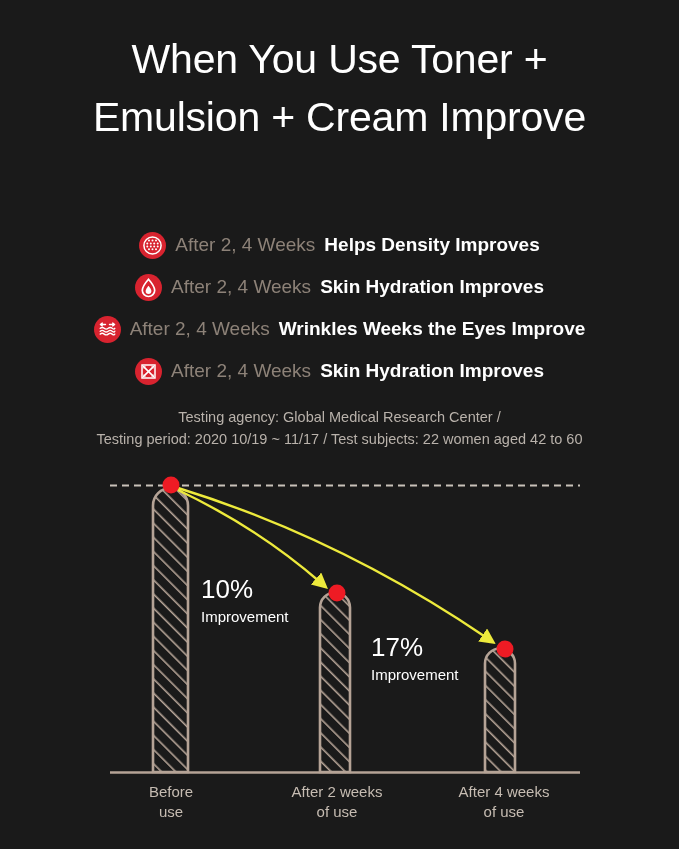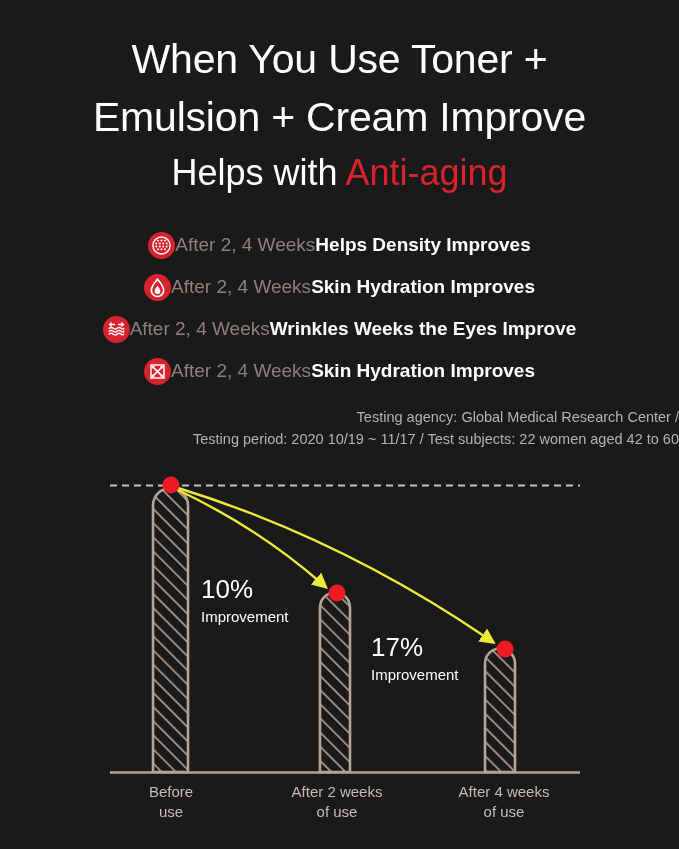--- a/index.html
+++ b/index.html
@@ -18,53 +18,52 @@
     letter-spacing: -0.2px; line-height: 58px; white-space: nowrap;
   }
   .title-l3 { font-size: 36px; line-height: 54px; white-space: nowrap; }
   .title-l3 .plain { color: #ffffff; }
   .title-l3 .accent { color: #d8232f; }
 
   
   .benefits { position: absolute; top: 224px; left: 0; width: 679px; }
   .benefit-row {
     display: flex; align-items: center; justify-content: center;
-    height: 42px; 
+    height: 42px; gap: 9px;
   }
   .bicon {
     width: 27px; height: 27px; border-radius: 50%;
     background: #d8232f; flex: 0 0 27px;
     position: relative; overflow: hidden;
   }
   .bicon svg { position: absolute; top: 0; left: 0; }
   .b-pre { color: #8d8278; font-size: 19px; font-weight: 400; white-space: nowrap; }
   .b-main { color: #ffffff; font-size: 19px; font-weight: 600; white-space: nowrap; }
 
   
-  .note { position: absolute; top: 406px; left: 0; width: 679px; text-align: right; }
+  .note { position: absolute; top: 406px; left: 0; width: 679px; text-align: center; }
   .note div {
     color: #b9b2ab; font-size: 14.5px; line-height: 22px; white-space: nowrap;
   }
 
   
   .chart { position: absolute; top: 470px; left: 0; width: 612px; height: 379px; }
   .chart svg { display: block; }
   .pct-big { fill: #ffffff; font-size: 26px; font-family: "Liberation Sans", sans-serif; }
   .pct-small { fill: #ffffff; font-size: 15px; font-family: "Liberation Sans", sans-serif; }
   .xlab { fill: #c6bcb2; font-size: 15px; font-family: "Liberation Sans", sans-serif; text-anchor: middle; }
 </style>
 </head>
 <body>
 
 <div id="root">
 
   <div class="title-block">
     <div class="title-l1">When You Use Toner +</div>
     <div class="title-l2">Emulsion + Cream Improve</div>
-    <div class="title-l3"><span class="plain">Helps with </span><span class="accent">Anti-aging</span></div>
   </div>
 
   <div class="benefits">
 
     <div class="benefit-row">
       <span class="bicon">
         <svg width="27" height="27" viewBox="0 0 27 27">
           <circle cx="13.5" cy="13.5" r="8.6" fill="none" stroke="#ffffff" stroke-width="1.5"></circle>
           <g fill="#ffffff">
             <circle cx="10" cy="8.6" r="1"></circle>

